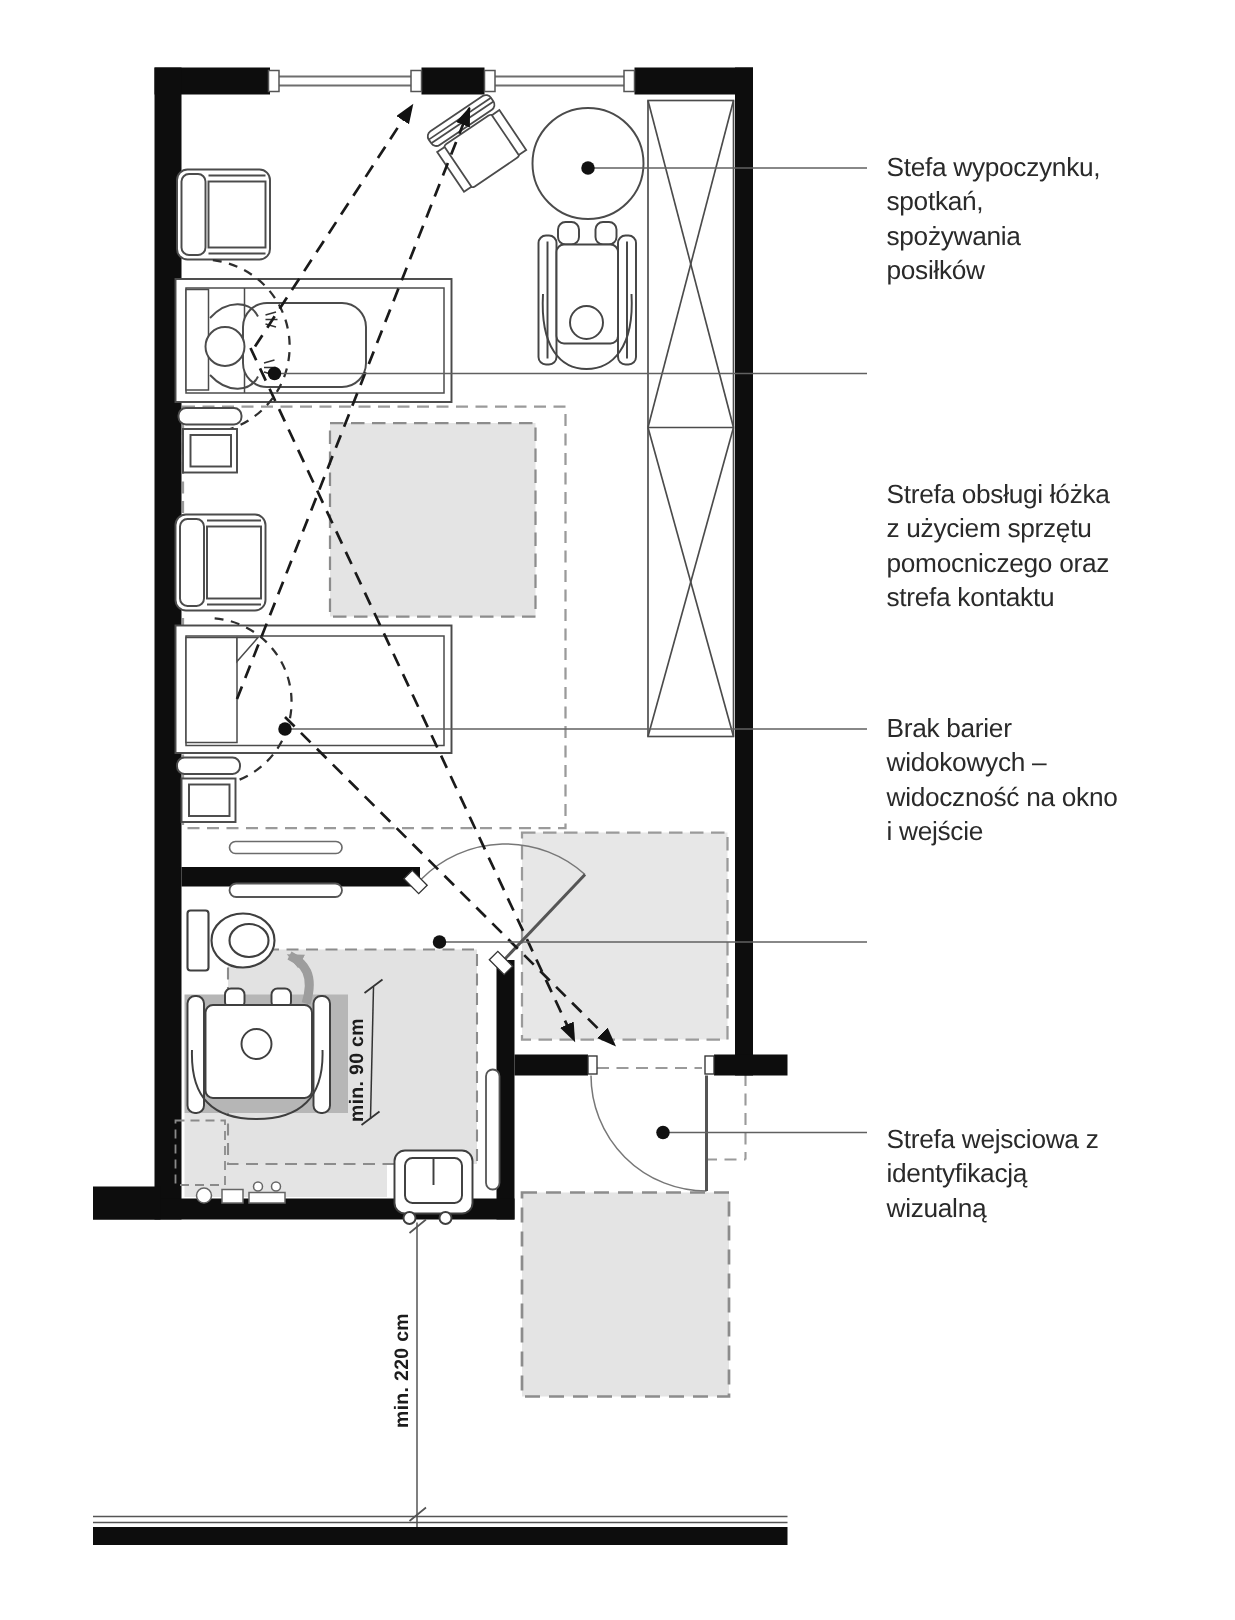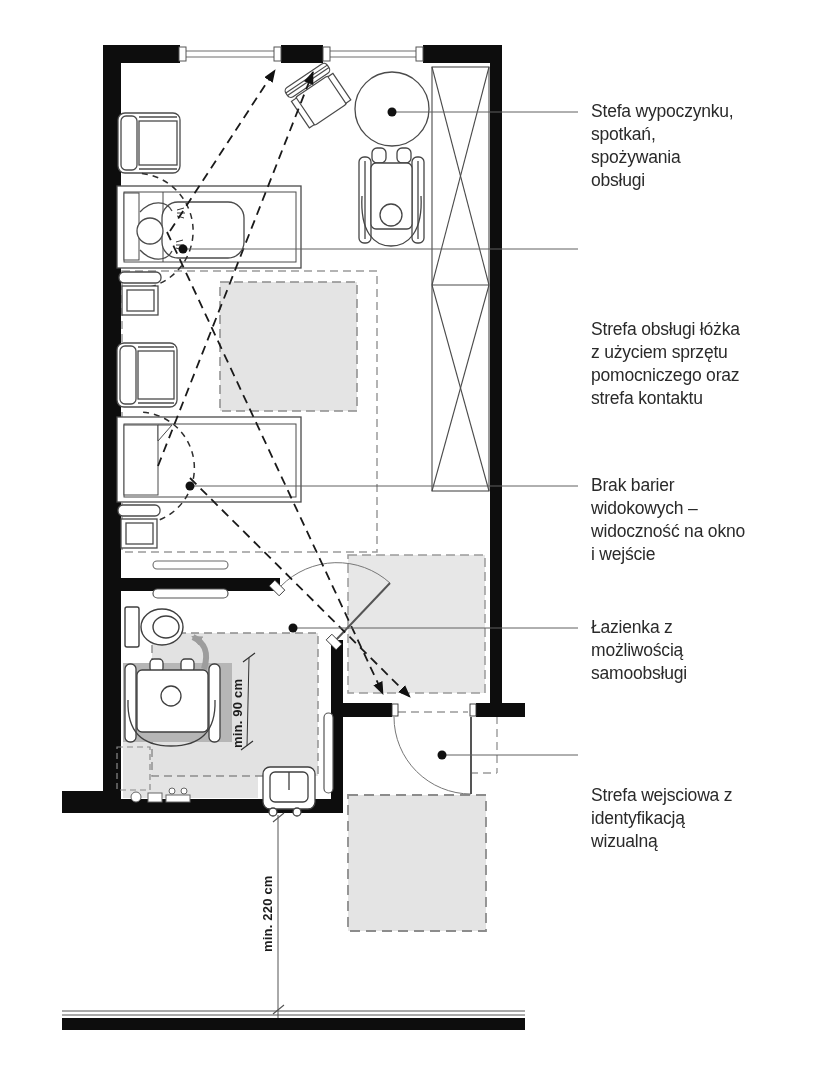--- a/index.html
+++ b/index.html
@@ -272,30 +272,27 @@
       <circle cx="190" cy="486" r="4.5"></circle>
       <circle cx="293" cy="628" r="4.5"></circle>
       <circle cx="442" cy="755" r="4.5"></circle>
     </g>
   </svg>
 
   <div class="labels">
     <div class="label" style="top:100px">Stefa wypoczynku,
 spotkań,
 spożywania
-obsługi</div>
+posiłków</div>
     <div class="label" style="top:318px">Strefa obsługi łóżka
 z użyciem sprzętu
 pomocniczego oraz
 strefa kontaktu</div>
     <div class="label" style="top:474px">Brak barier
 widokowych –
 widoczność na okno
 i wejście</div>
-    <div class="label" style="top:616px">Łazienka z
-możliwością
-samoobsługi</div>
-    <div class="label" style="top:784px">Strefa wejsciowa z
+    <div class="label" style="top:748px">Strefa wejsciowa z
 identyfikacją
 wizualną</div>
   </div>
 
 </div>
 
 </body></html>

